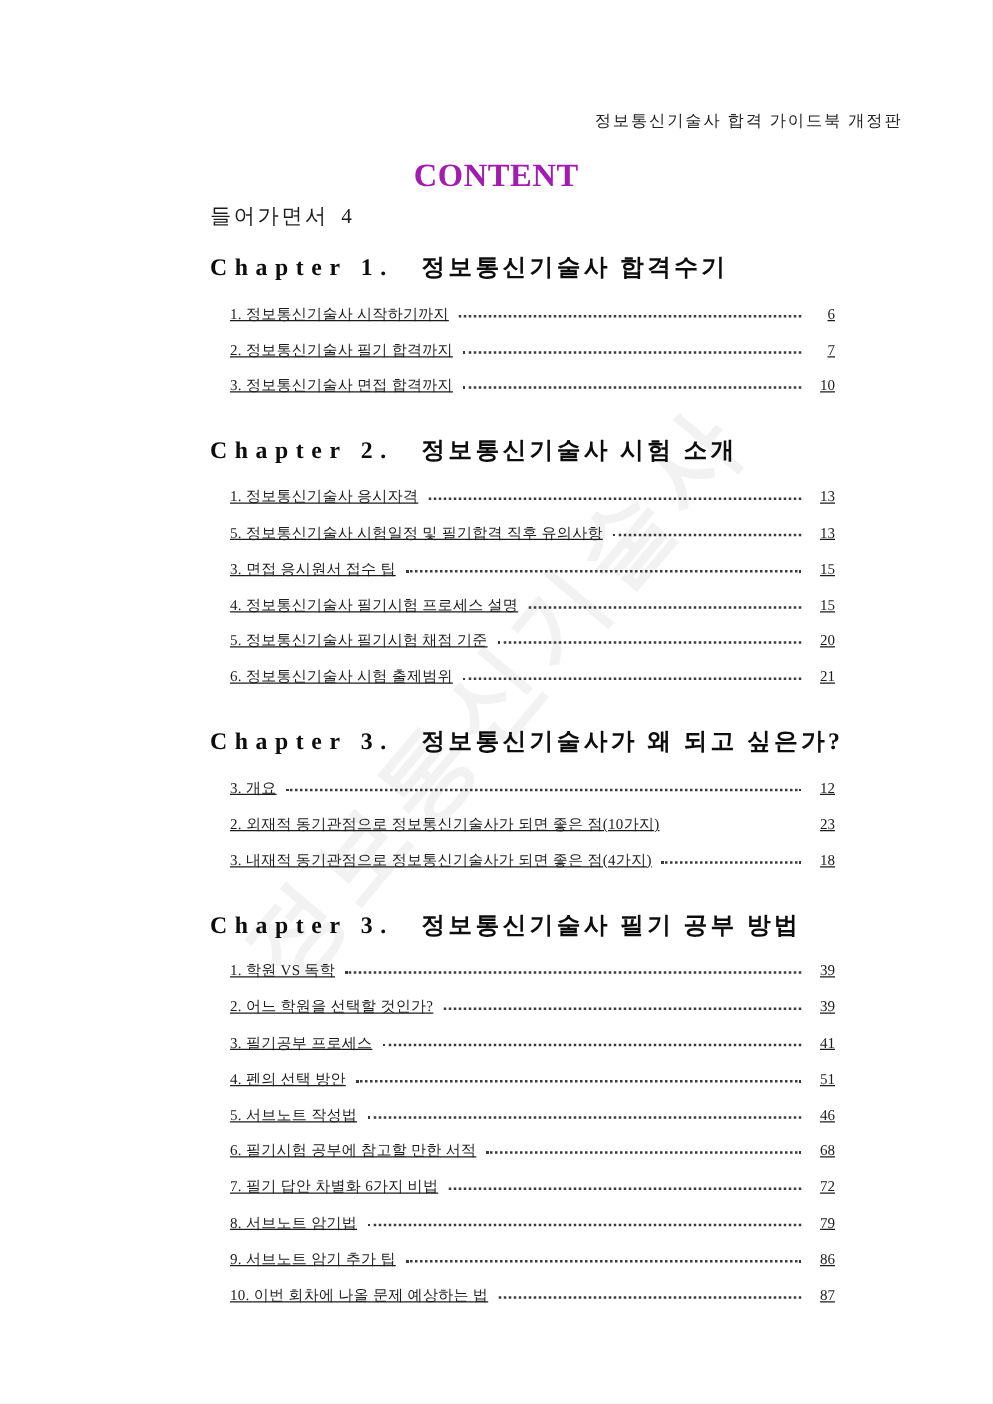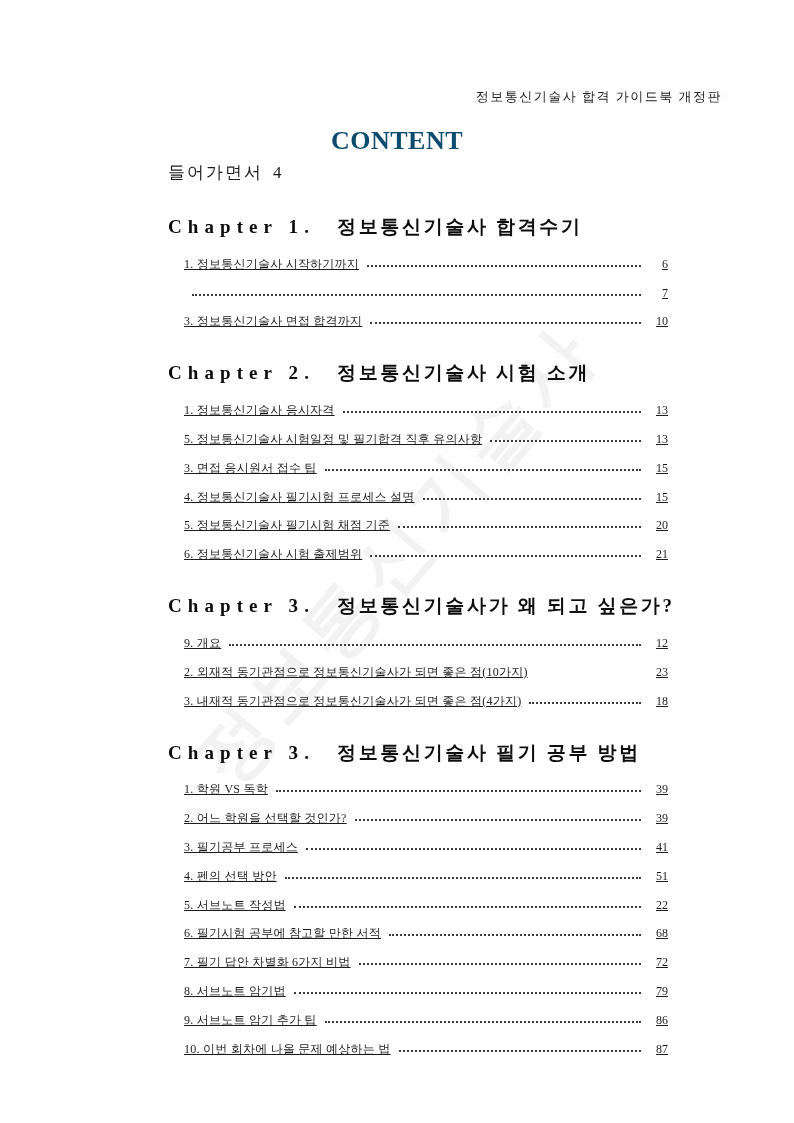--- a/index.html
+++ b/index.html
@@ -29,41 +29,41 @@
   .doc-title {
     position: absolute;
     top: 126px;
     left: 0;
     width: 100%;
     margin: 0;
     text-align: center;
     font-size: 26px;
     font-weight: bold;
     letter-spacing: 0.5px;
-    color: #0c4a6e;
+    color: #a21caf;
   }
   .intro-line {
     position: absolute;
     top: 161px;
     left: 168px;
     font-size: 17px;
     letter-spacing: 2px;
   }
   .intro-line .intro-page { margin-left: 10px; letter-spacing: 0; }
 
   .toc {
     position: absolute;
     top: 201px;
     left: 168px;
     width: 500px;
   }
   .chapter { margin: 0; }
   .chapter + .chapter { margin-top: 27px; }
   .chapter-heading {
-    margin: 13px 0 7px 0;
+    margin: 0 0 7px 0;
     font-size: 19px;
     font-weight: bold;
     color: #0d0d0d;
     white-space: nowrap;
   }
   .ch-label { letter-spacing: 0.32em; }
   .ch-title { margin-left: 22px; letter-spacing: 0.14em; }
 
   .toc-row {
     display: flex;
@@ -124,20 +124,21 @@
       <span class="ch-label">Chapter 1.</span><span class="ch-title">정보통신기술사 합격수기</span>
     </h2>
     <div class="items">
   <div class="toc-row">
     <span class="item-text">1. 정보통신기술사 시작하기까지</span>
     <span class="leader"></span>
     <span class="pagenum">6</span>
   </div>
 
   <div class="toc-row">
+    <span class="item-text">2. 정보통신기술사 필기 합격까지</span>
     <span class="leader"></span>
     <span class="pagenum">7</span>
   </div>
 
   <div class="toc-row">
     <span class="item-text">3. 정보통신기술사 면접 합격까지</span>
     <span class="leader"></span>
     <span class="pagenum">10</span>
   </div>
 </div>
@@ -185,21 +186,21 @@
   </div>
 </div>
   </section>
 
   <section class="chapter">
     <h2 class="chapter-heading">
       <span class="ch-label">Chapter 3.</span><span class="ch-title">정보통신기술사가 왜 되고 싶은가?</span>
     </h2>
     <div class="items">
   <div class="toc-row">
-    <span class="item-text">9. 개요</span>
+    <span class="item-text">3. 개요</span>
     <span class="leader"></span>
     <span class="pagenum">12</span>
   </div>
 
   <div class="toc-row">
     <span class="item-text">2. 외재적 동기관점으로 정보통신기술사가 되면 좋은 점(10가지)</span>
     <span class="leader no-dots"></span>
     <span class="pagenum">23</span>
   </div>
 
@@ -236,21 +237,21 @@
 
   <div class="toc-row">
     <span class="item-text">4. 펜의 선택 방안</span>
     <span class="leader"></span>
     <span class="pagenum">51</span>
   </div>
 
   <div class="toc-row">
     <span class="item-text">5. 서브노트 작성법</span>
     <span class="leader"></span>
-    <span class="pagenum">22</span>
+    <span class="pagenum">46</span>
   </div>
 
   <div class="toc-row">
     <span class="item-text">6. 필기시험 공부에 참고할 만한 서적</span>
     <span class="leader"></span>
     <span class="pagenum">68</span>
   </div>
 
   <div class="toc-row">
     <span class="item-text">7. 필기 답안 차별화 6가지 비법</span>

